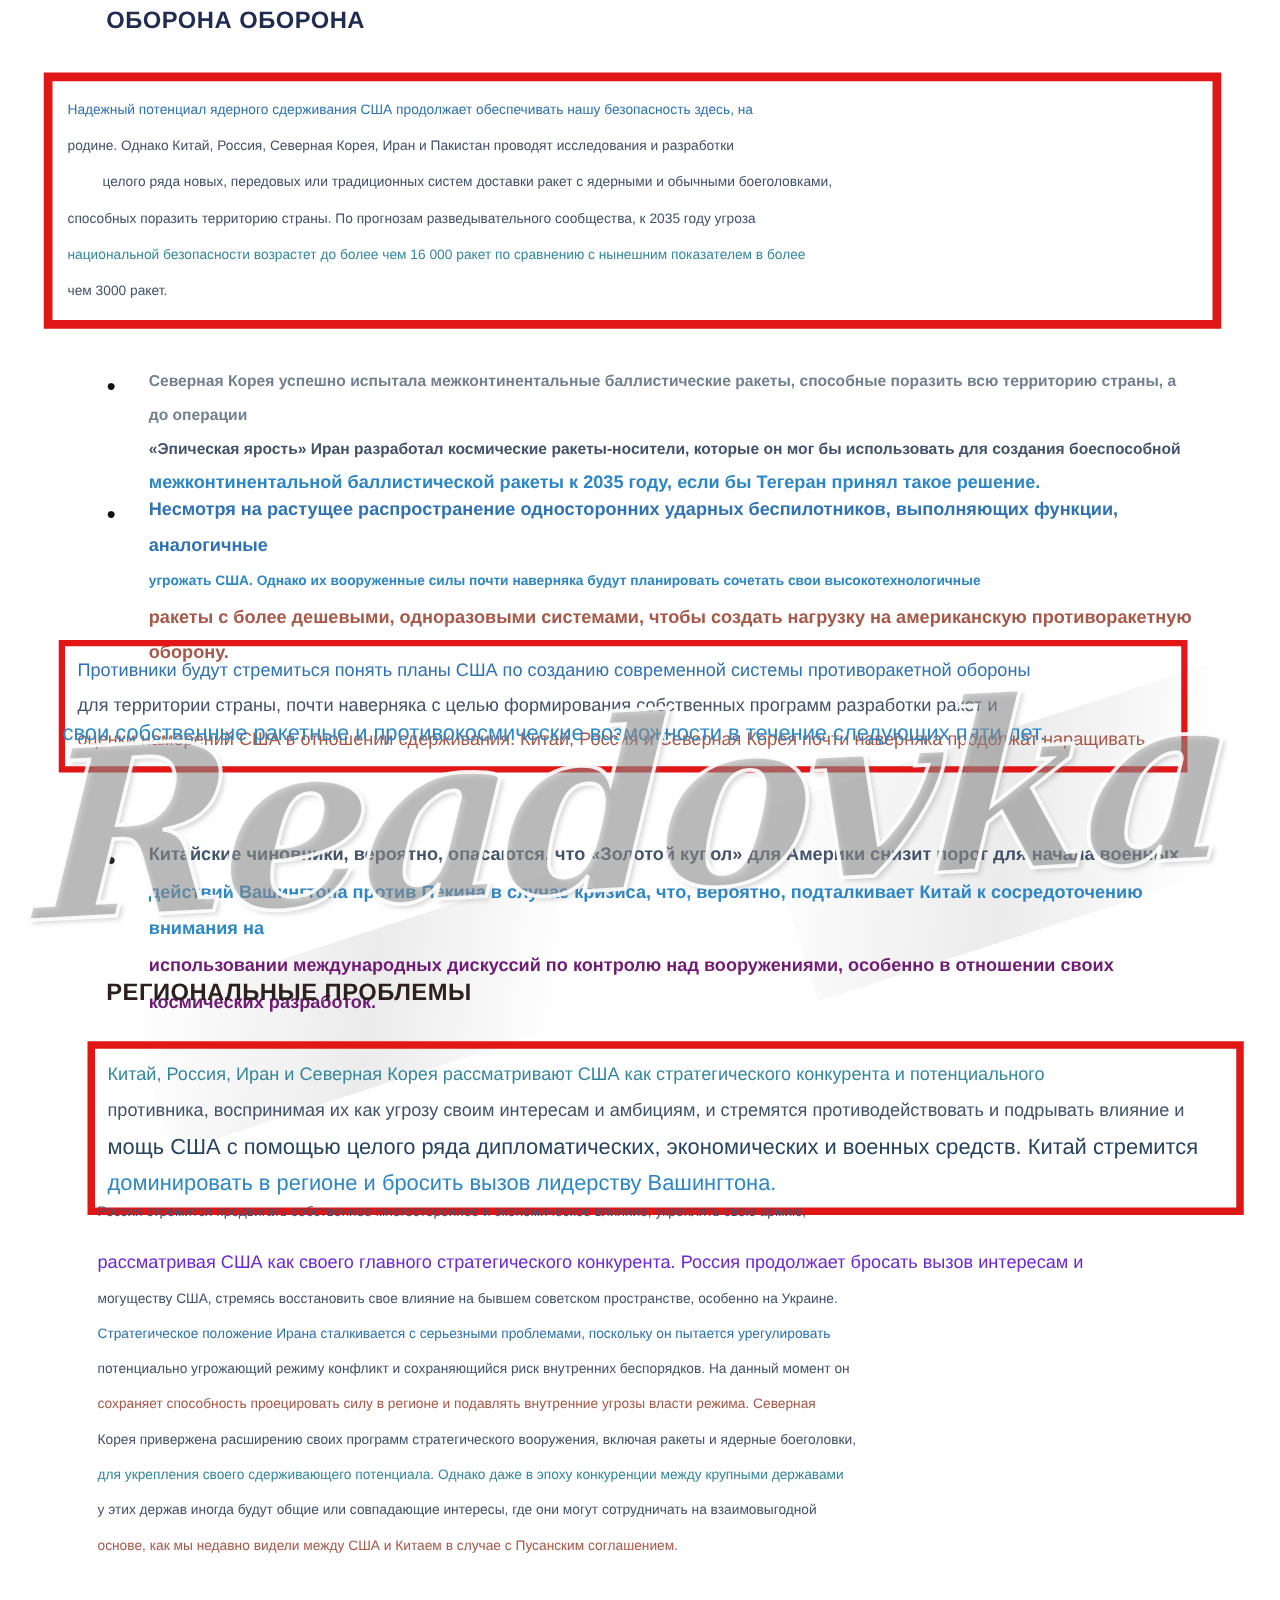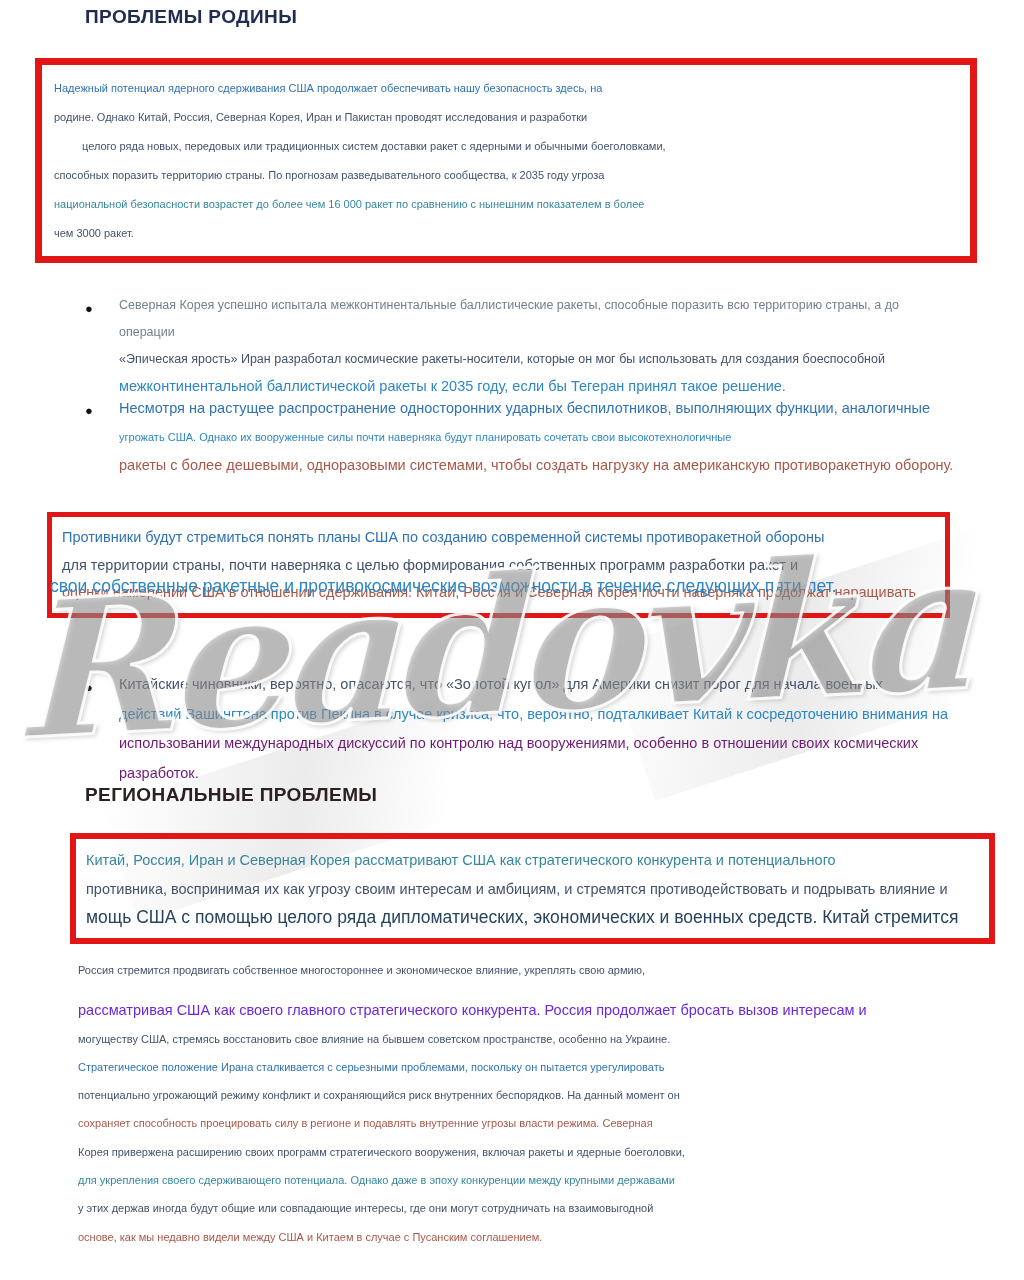--- a/index.html
+++ b/index.html
@@ -48,38 +48,38 @@
   .s-line-space{top:571px;left:50px;width:930px;line-height:30px;}
 
   .bullet-sec{display:flex;}
   .s-bullet-nk{top:292px;left:85px;width:870px;line-height:27px;}
   .s-bullet-drones{top:394px;left:85px;width:880px;line-height:28.5px;}
   .s-bullet-china{top:670px;left:85px;width:875px;line-height:29.5px;}
   .bullet-marker{
     flex:0 0 34px;padding-top:3px;color:#111;
     font-size:13px;
   }
-  .bullet-body{flex:1;}
+  .bullet-body{flex:1;font-weight:bold;}
 
   .s-para-regional{top:956px;left:78px;width:930px;line-height:28.3px;}
 
   .ln{display:block;}
   .sz-s{font-size:12.5px;}
   .sz-m{font-size:14.5px;}
   .sz-b{font-size:11px;}
   .sz-l{font-size:17.5px;}
 </style>
 </head>
 <body>
 
 <div class="page">
   <div class="streak a"></div>
   <div class="streak b"></div>
 
-  <div class="section heading s-defense-heading" style="color: rgb(32, 44, 80);">ПРОБЛЕМЫ РОДИНЫ</div>
+  <div class="section heading s-defense-heading" style="color: rgb(32, 44, 80);">ОБОРОНА ОБОРОНА</div>
 
   <div id="sections-root">
       <div class="section s-box-deterrence boxed" style="border-color: rgb(225, 23, 23);">
         <span class="ln sz-b" style="color: rgb(47, 114, 181);">Надежный потенциал ядерного сдерживания США продолжает обеспечивать нашу безопасность здесь, на</span>
         <span class="ln sz-b" style="color: rgb(66, 82, 107);">родине. Однако Китай, Россия, Северная Корея, Иран и Пакистан проводят исследования и разработки</span>
         <span class="ln sz-b" style="color: rgb(66, 82, 107); margin-left: 28px;">целого ряда новых, передовых или традиционных систем доставки ракет с ядерными и обычными боеголовками,</span>
         <span class="ln sz-b" style="color: rgb(66, 82, 107);">способных поразить территорию страны. По прогнозам разведывательного сообщества, к 2035 году угроза</span>
         <span class="ln sz-b" style="color: rgb(53, 135, 158);">национальной безопасности возрастет до более чем 16 000 ракет по сравнению с нынешним показателем в более</span>
         <span class="ln sz-b" style="color: rgb(66, 82, 107);">чем 3000 ракет.</span>
       </div>
@@ -112,20 +112,21 @@
         <div class="bullet-body">
           <span class="ln sz-m" style="color: rgb(66, 82, 107);">Китайские чиновники, вероятно, опасаются, что «Золотой купол» для Америки снизит порог для начала военных</span>
           <span class="ln sz-m" style="color: rgb(45, 135, 198);">действий Вашингтона против Пекина в случае кризиса, что, вероятно, подталкивает Китай к сосредоточению внимания на</span>
           <span class="ln sz-m" style="color: #701a75;">использовании международных дискуссий по контролю над вооружениями, особенно в отношении своих космических разработок.</span>
         </div>
       </div>
       <div class="section s-box-regional boxed" style="border-color: rgb(225, 23, 23);">
         <span class="ln sz-m" style="color: rgb(53, 135, 158);">Китай, Россия, Иран и Северная Корея рассматривают США как стратегического конкурента и потенциального</span>
         <span class="ln sz-m" style="color: rgb(66, 82, 107);">противника, воспринимая их как угрозу своим интересам и амбициям, и стремятся противодействовать и подрывать влияние и</span>
         <span class="ln sz-l" style="color: rgb(39, 67, 95);">мощь США с помощью целого ряда дипломатических, экономических и военных средств. Китай стремится</span>
+        <span class="ln sz-l" style="color: rgb(45, 135, 198);">доминировать в регионе и бросить вызов лидерству Вашингтона.</span>
       </div>
       <div class="section s-para-regional">
         <span class="ln sz-b" style="color: rgb(66, 82, 107);">Россия стремится продвигать собственное многостороннее и экономическое влияние, укреплять свою армию,</span>
         <span class="ln sz-m" style="color: #6d28d9; margin-top: 12px;">рассматривая США как своего главного стратегического конкурента. Россия продолжает бросать вызов интересам и</span>
         <span class="ln sz-b" style="color: rgb(66, 82, 107);">могуществу США, стремясь восстановить свое влияние на бывшем советском пространстве, особенно на Украине.</span>
         <span class="ln sz-b" style="color: rgb(47, 114, 181);">Стратегическое положение Ирана сталкивается с серьезными проблемами, поскольку он пытается урегулировать</span>
         <span class="ln sz-b" style="color: rgb(66, 82, 107);">потенциально угрожающий режиму конфликт и сохраняющийся риск внутренних беспорядков. На данный момент он</span>
         <span class="ln sz-b" style="color: rgb(168, 88, 72);">сохраняет способность проецировать силу в регионе и подавлять внутренние угрозы власти режима. Северная</span>
         <span class="ln sz-b" style="color: rgb(66, 82, 107);">Корея привержена расширению своих программ стратегического вооружения, включая ракеты и ядерные боеголовки,</span>
         <span class="ln sz-b" style="color: rgb(53, 135, 158);">для укрепления своего сдерживающего потенциала. Однако даже в эпоху конкуренции между крупными державами</span>

